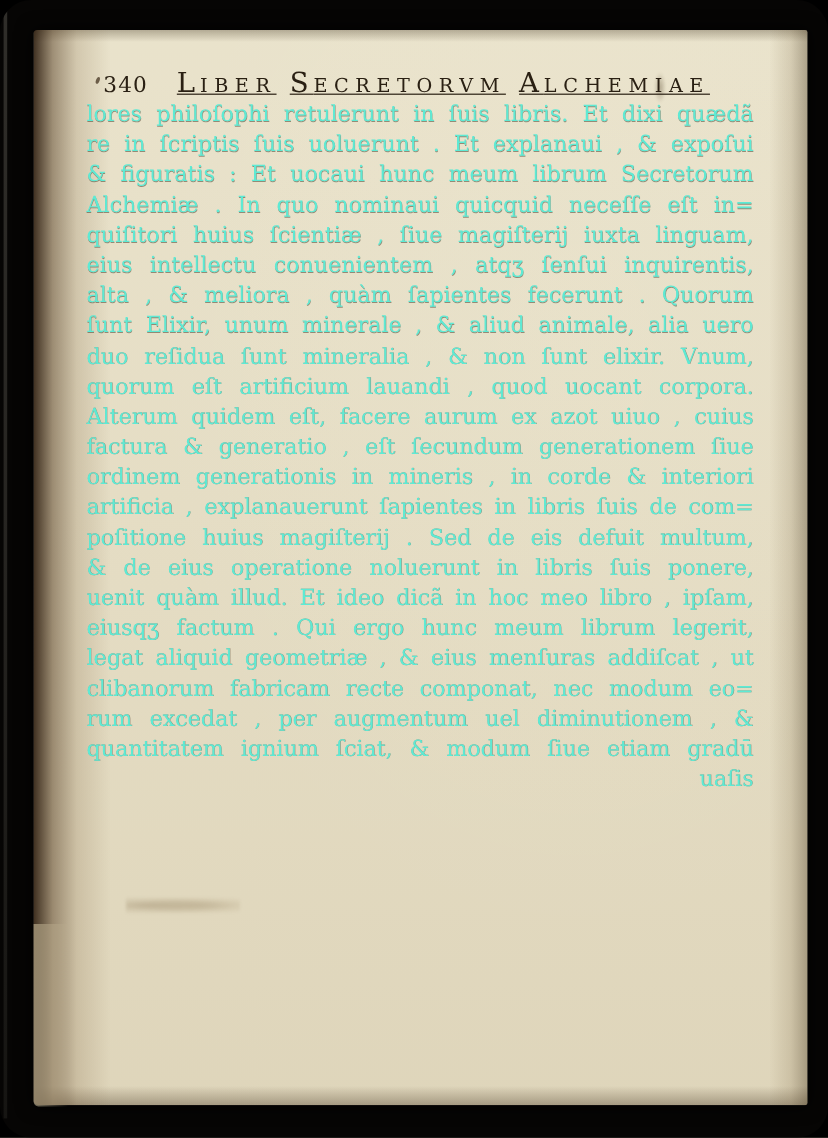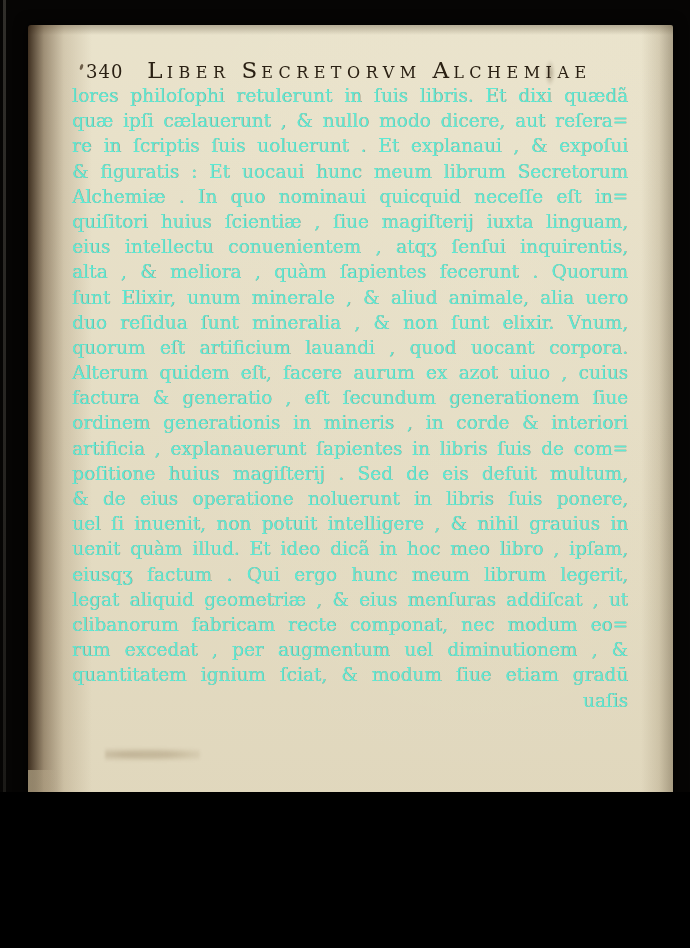--- a/index.html
+++ b/index.html
@@ -1,21 +1,22 @@
 <!DOCTYPE html>
 <html><head>
 <meta charset="utf-8">
 <style>
   html,body{margin:0;padding:0;background:#000;}
   #stage{
     position:relative;
-    width:690px;height:792px;
+    width:690px;height:948px;
     background:#060504;
     overflow:hidden;
     font-family:"DejaVu Serif","Liberation Serif",serif;
+    border-radius:26px;
   }
   
   .scan-edge-line{
     position:absolute;left:3px;top:0;width:3px;height:932px;
     background:linear-gradient(180deg,#3a3833 0%,#2e2c28 50%,#1a1916 100%);
     opacity:.8;
   }
   
   .page{
     position:absolute;left:28px;top:25px;width:645px;height:896px;
@@ -42,21 +43,21 @@
     border-radius:0 0 0 4px;
   }
   .header{
     position:absolute;left:86px;right:16px;top:57px;
     display:flex;align-items:baseline;
     color:#2a2013;
   }
   .page-num{
     font-size:18px;letter-spacing:1px;
   }
-  .running-title{margin-left:24px;display:flex;}
+  .running-title{margin-left:24px;display:flex;text-decoration:underline;}
   .cap-word{
     display:inline-block;
     text-transform:uppercase;
     font-size:16px;letter-spacing:5.5px;
     margin-right:11px;
     white-space:nowrap;
   }
   .cap-word::first-letter{font-size:23px;letter-spacing:4px;}
   .text-block{
     position:absolute;left:72px;top:83px;width:556px;
@@ -107,37 +108,35 @@
     <span class="page-num">340</span>
     <span class="running-title">
       <span class="cap-word">Liber</span>
       <span class="cap-word">Secretorvm</span>
       <span class="cap-word">Alchemiae</span>
     </span>
   </div>
 
   <div class="text-block">
     <div class="line">lores philoſophi retulerunt in ſuis libris. Et dixi quædã</div>
-    <div class="line">quæ ipſi cælauerunt , &amp; nullo modo dicere, aut reſera=</div>
     <div class="line">re in ſcriptis ſuis uoluerunt . Et explanaui , &amp; expoſui</div>
     <div class="line">&amp; figuratis : Et uocaui hunc meum librum Secretorum</div>
     <div class="line">Alchemiæ . In quo nominaui quicquid neceſſe eſt in=</div>
     <div class="line">quiſitori huius ſcientiæ , ſiue magiſterij iuxta linguam,</div>
     <div class="line">eius intellectu conuenientem , atqʒ ſenſui inquirentis,</div>
     <div class="line">alta , &amp; meliora , quàm ſapientes fecerunt . Quorum</div>
     <div class="line">ſunt Elixir, unum minerale , &amp; aliud animale, alia uero</div>
     <div class="line">duo reſidua ſunt mineralia , &amp; non ſunt elixir. Vnum,</div>
     <div class="line">quorum eſt artificium lauandi , quod uocant corpora.</div>
     <div class="line">Alterum quidem eſt, facere aurum ex azot uiuo , cuius</div>
     <div class="line">factura &amp; generatio , eſt ſecundum generationem ſiue</div>
     <div class="line">ordinem generationis in mineris , in corde &amp; interiori</div>
     <div class="line">artificia , explanauerunt ſapientes in libris ſuis de com=</div>
     <div class="line">poſitione huius magiſterij . Sed de eis defuit multum,</div>
     <div class="line">&amp; de eius operatione noluerunt in libris ſuis ponere,</div>
-    <div class="line">uel ſi inuenit, non potuit intelligere , &amp; nihil grauius in</div>
     <div class="line">uenit quàm illud. Et ideo dicã in hoc meo libro , ipſam,</div>
     <div class="line">eiusqʒ factum . Qui ergo hunc meum librum legerit,</div>
     <div class="line">legat aliquid geometriæ , &amp; eius menſuras addiſcat , ut</div>
     <div class="line">clibanorum fabricam recte componat, nec modum eo=</div>
     <div class="line">rum excedat , per augmentum uel diminutionem , &amp;</div>
     <div class="line">quantitatem ignium ſciat, &amp; modum ſiue etiam gradū</div>
     <div class="catchword-line">uaſis</div>
   </div>
 
   <div class="ink-smudge"></div>

